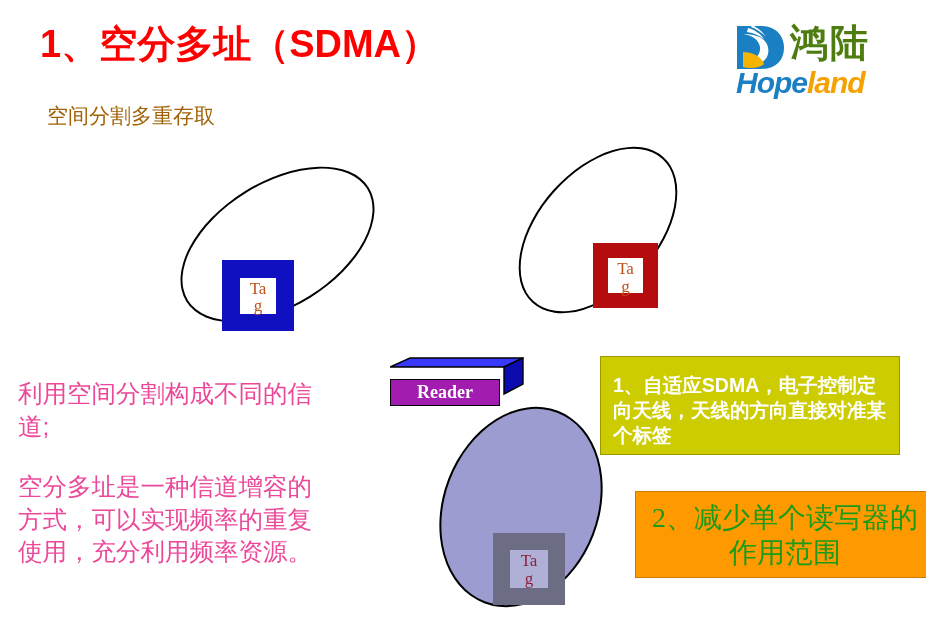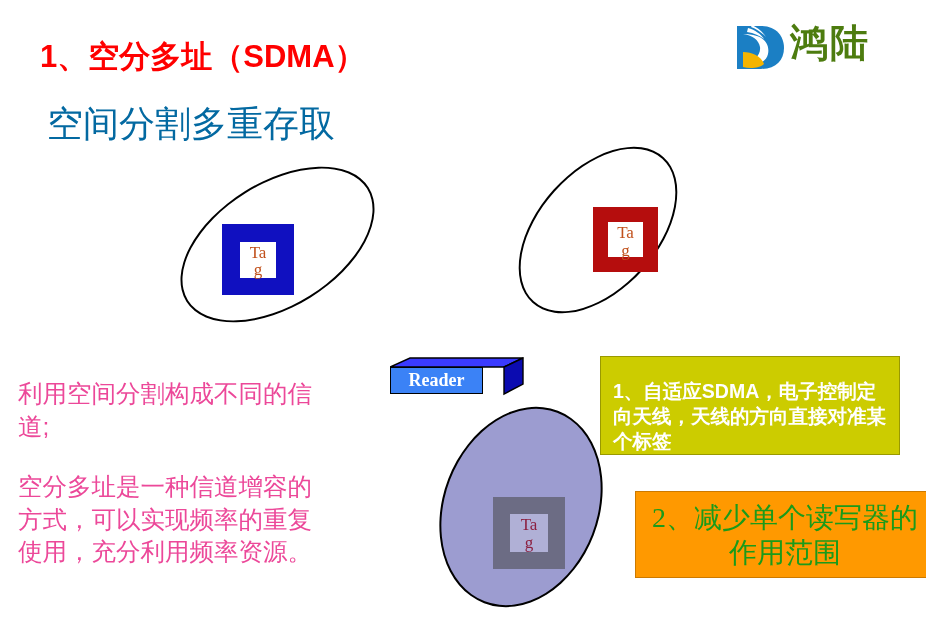--- a/index.html
+++ b/index.html
@@ -15,35 +15,35 @@
     width: 926px;
     height: 628px;
     background: #ffffff;
     overflow: hidden;
   }
 
   
   #title-main {
     position: absolute;
     left: 40px;
-    top: 40px;
-    font-size: 31px;
+    top: 24px;
+    font-size: 38px;
     font-weight: bold;
     color: #ff0000;
     letter-spacing: 0px;
     white-space: nowrap;
     line-height: 1.1;
   }
   #title-sub {
     position: absolute;
     left: 47px;
     top: 104px;
-    font-size: 36px;
+    font-size: 21px;
     font-weight: normal;
-    color: #0369a1;
+    color: #a16207;
     white-space: nowrap;
     line-height: 1.1;
   }
 
   
   #logo {
     position: absolute;
     right: 28px;
     top: 22px;
     width: 164px;
@@ -110,20 +110,21 @@
     border-width: 2.5px;
   }
 
   
   .tag {
     position: absolute;
     box-sizing: border-box;
     display: flex;
     align-items: center;
     justify-content: center;
+    margin-top: 36px;
   }
   .tag-inner {
     box-sizing: border-box;
     display: flex;
     align-items: flex-start;
     justify-content: center;
   }
   .tag-label {
     font-family: "Liberation Serif", "DejaVu Serif", serif;
     font-size: 17px;
@@ -180,24 +181,24 @@
   #reader {
     position: absolute;
     left: 390px;
     top: 357px;
     width: 134px;
     height: 38px;
   }
   #reader-front {
     position: absolute;
     left: 0px;
-    top: 10px;
-    width: 93px;
+    top: 22px;
+    width: 110px;
     height: 27px;
-    background: #3b82f6;
+    background: #a21caf;
     border: 1.5px solid #000000;
     box-sizing: border-box;
     display: flex;
     align-items: center;
     justify-content: center;
   }
   #reader-label {
     font-family: "Liberation Serif", "DejaVu Serif", serif;
     font-weight: bold;
     font-size: 18px;
@@ -215,21 +216,21 @@
     position: absolute;
     box-sizing: border-box;
   }
   #callout-olive {
     left: 600px;
     top: 356px;
     width: 300px;
     height: 99px;
     background: #cccc00;
     border: 1.5px solid #999900;
-    padding: 22px 10px 6px 12px;
+    padding: 16px 10px 6px 12px;
   }
   #callout-olive .callout-text {
     color: #ffffff;
     font-weight: bold;
     font-size: 19.5px;
     line-height: 1.28;
     letter-spacing: 0px;
   }
   #callout-orange {
     left: 635px;
@@ -280,20 +281,21 @@
 
   <div id="logo">
     <svg id="logo-mark" viewBox="0 0 52 50">
       <path d="M3 4 H27 C42 4 50 14 50 26 C50 38 42 47 27 47 H3 Z" fill="#1b7fc4"></path>
       <path d="M9 12 C30 12 36 22 34 32 C32 42 18 45 9 43 C20 40 27 33 26 25 C25 18 18 13 9 12 Z" fill="#ffffff"></path>
       <path d="M9 30 C18 30 27 34 30 42 C26 46 16 47 9 45 Z" fill="#f5b400"></path>
       <path d="M14 6 C21 8 27 12 30 17 C26 14 20 11 13 10 Z" fill="#ffffff"></path>
       <path d="M18 3 C24 6 29 10 32 15 C28 11 23 7 17 5 Z" fill="#ffffff"></path>
     </svg>
     <div id="logo-cn">鸿陆</div>
+    <div id="logo-en"><span class="logo-en-a">Hope</span><span class="logo-en-b">land</span></div>
   </div>
 
   <div class="ellipse" id="ellipse-blue"></div>
   <div class="ellipse" id="ellipse-red"></div>
   <div class="ellipse" id="ellipse-purple"></div>
 
   <div class="tag" id="tag-blue">
     <div class="tag-inner">
       <span class="tag-label">Tag</span>
     </div>

